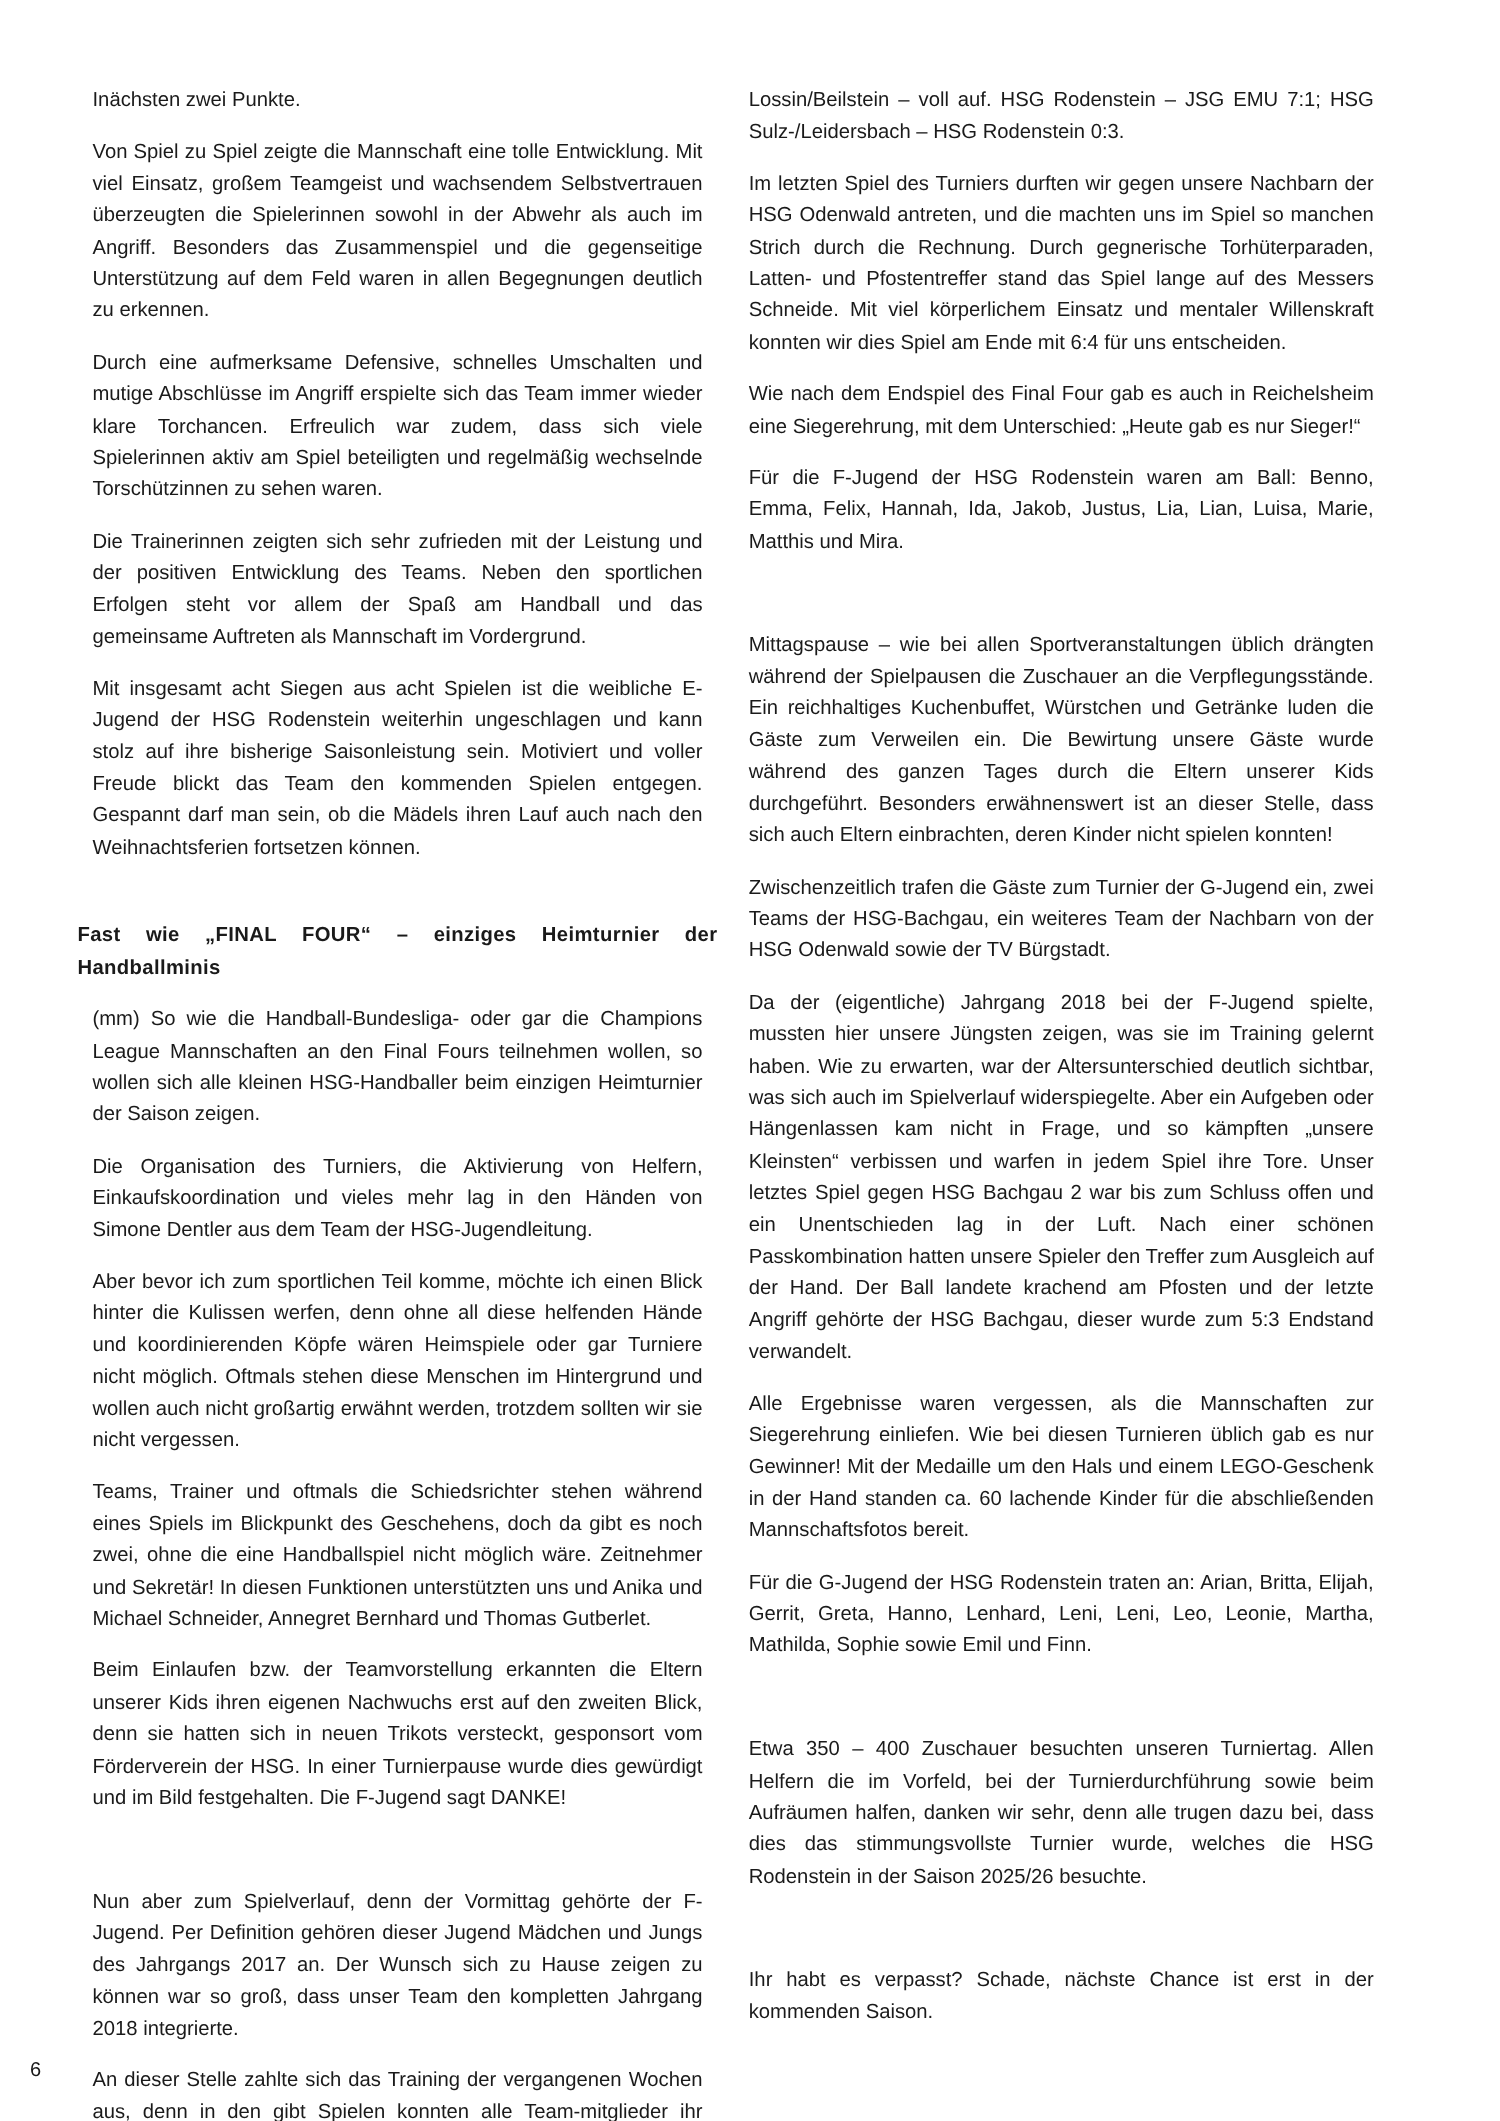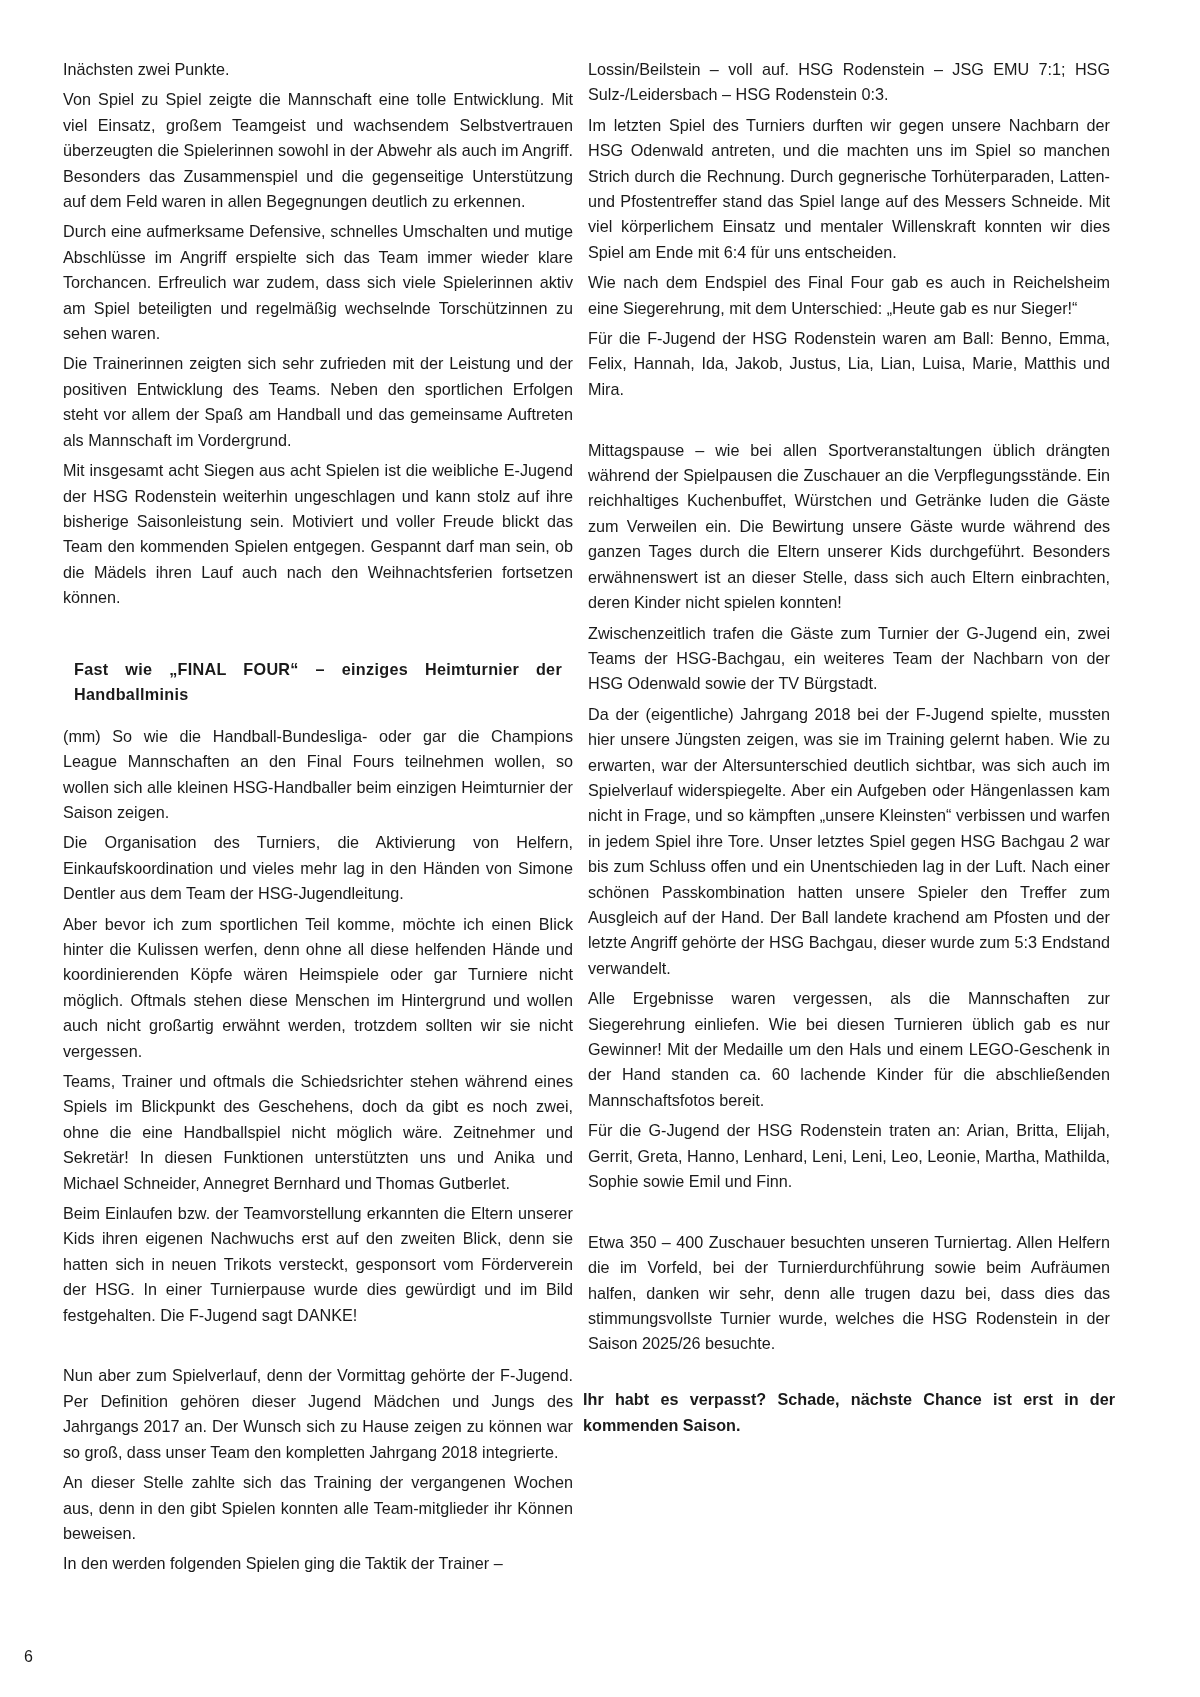--- a/index.html
+++ b/index.html
@@ -1,24 +1,24 @@
 <!DOCTYPE html>
 <html><head>
 <meta charset="utf-8">
 <style>
   html, body { margin:0; padding:0; background:#fff; }
   body { width:1200px; height:1697px; position:relative; overflow:hidden;
          font-family:"Liberation Sans", sans-serif; color:#1a1a1a; }
   .col { position:absolute; top:52px; width:520px; font-size:16.2px; line-height:25.4px; }
   #col-left { left:58px; }
   #col-right { left:583px; width:532px; }
-  .para { margin:5px; text-align:justify; }
+  .para { margin:16px; text-align:justify; }
   .gap { height:25.4px; }
-  .heading { margin:16px; font-weight:bold; text-align:justify; text-align-last:left; letter-spacing:0.3px; }
-  .bold { font-weight:bold; margin:0; }
+  .heading { margin:4px; font-weight:bold; text-align:justify; text-align-last:left; letter-spacing:0.3px; }
+  .bold { font-weight:normal; margin:16px; }
   #page-number { position:absolute; left:24px; top:1648px; font-size:16px; }
 </style>
 </head>
 <body>
 
 <div id="col-left" class="col">
     <p class="para">Inächsten zwei Punkte.</p>
     <p class="para">Von Spiel zu Spiel zeigte die Mannschaft eine tolle Entwicklung. Mit viel Einsatz, großem Teamgeist und wachsendem Selbstvertrauen überzeugten die Spielerinnen sowohl in der Abwehr als auch im Angriff. Besonders das Zusammenspiel und die gegenseitige Unterstützung auf dem Feld waren in allen Begegnungen deutlich zu erkennen.</p>
     <p class="para">Durch eine aufmerksame Defensive, schnelles Umschalten und mutige Abschlüsse im Angriff erspielte sich das Team immer wieder klare Torchancen. Erfreulich war zudem, dass sich viele Spielerinnen aktiv am Spiel beteiligten und regelmäßig wechselnde Torschützinnen zu sehen waren.</p>
     <p class="para">Die Trainerinnen zeigten sich sehr zufrieden mit der Leistung und der positiven Entwicklung des Teams. Neben den sportlichen Erfolgen steht vor allem der Spaß am Handball und das gemeinsame Auftreten als Mannschaft im Vordergrund.</p>

